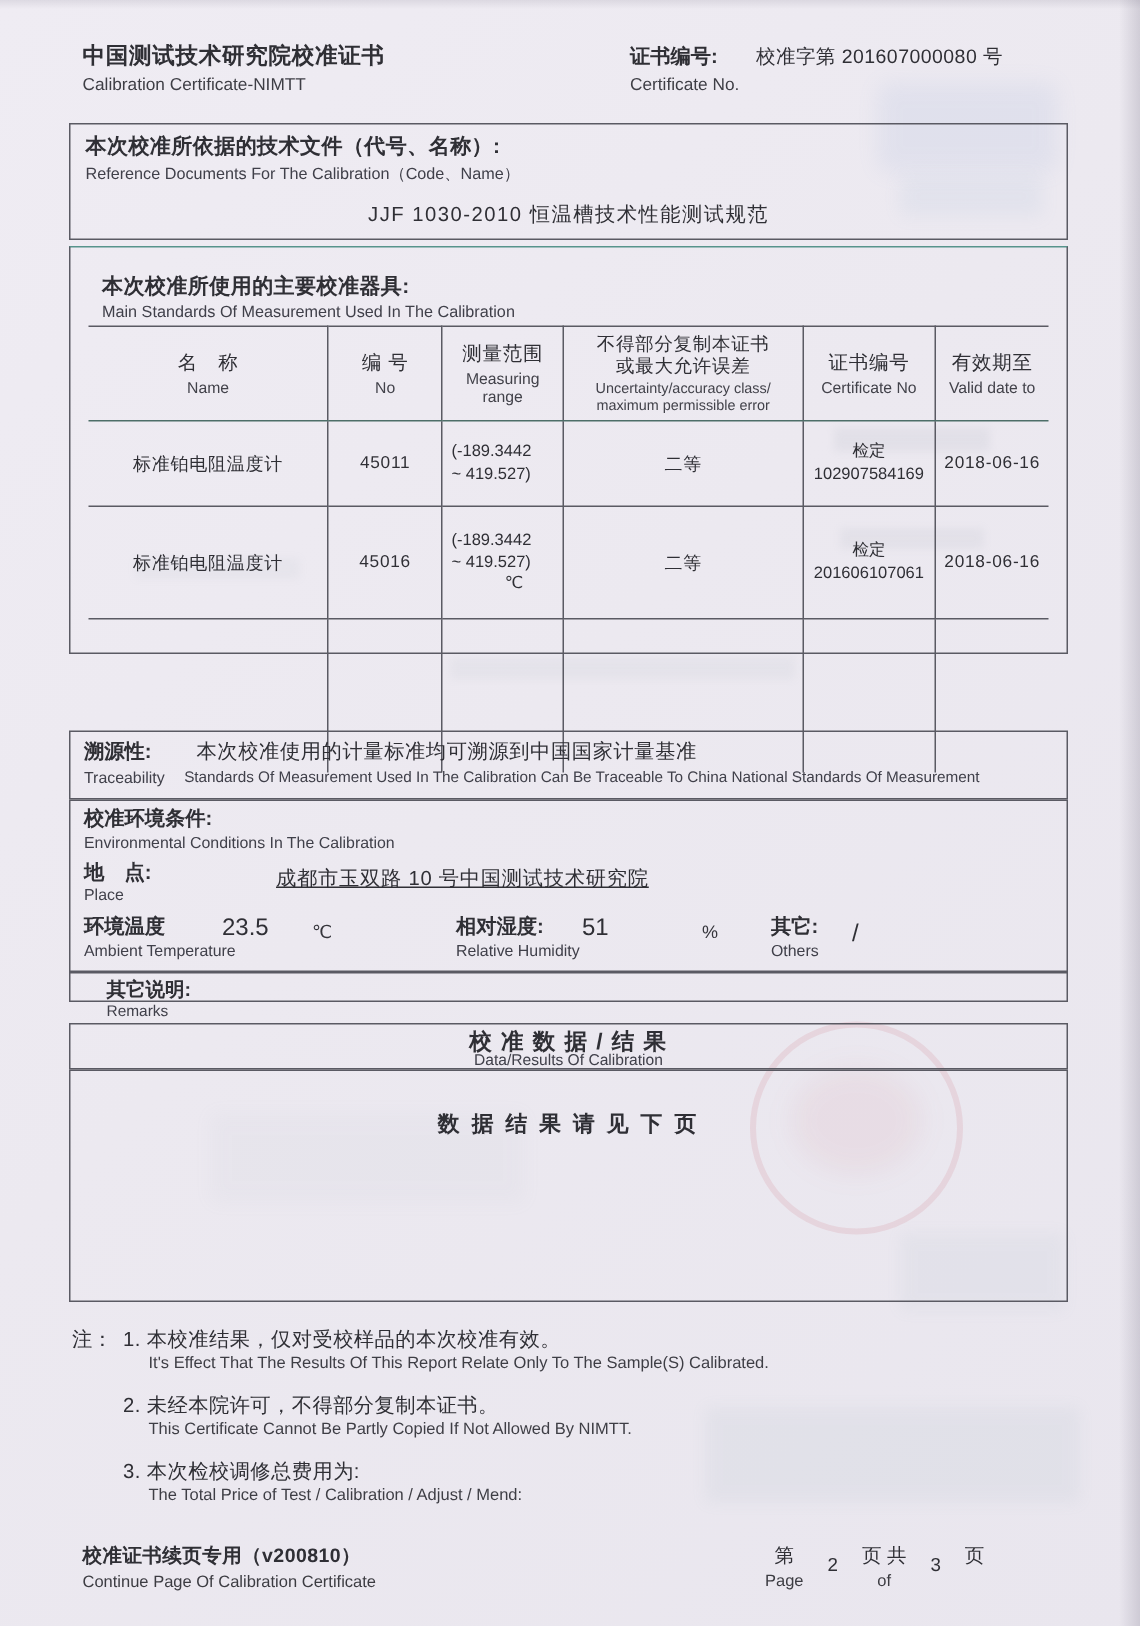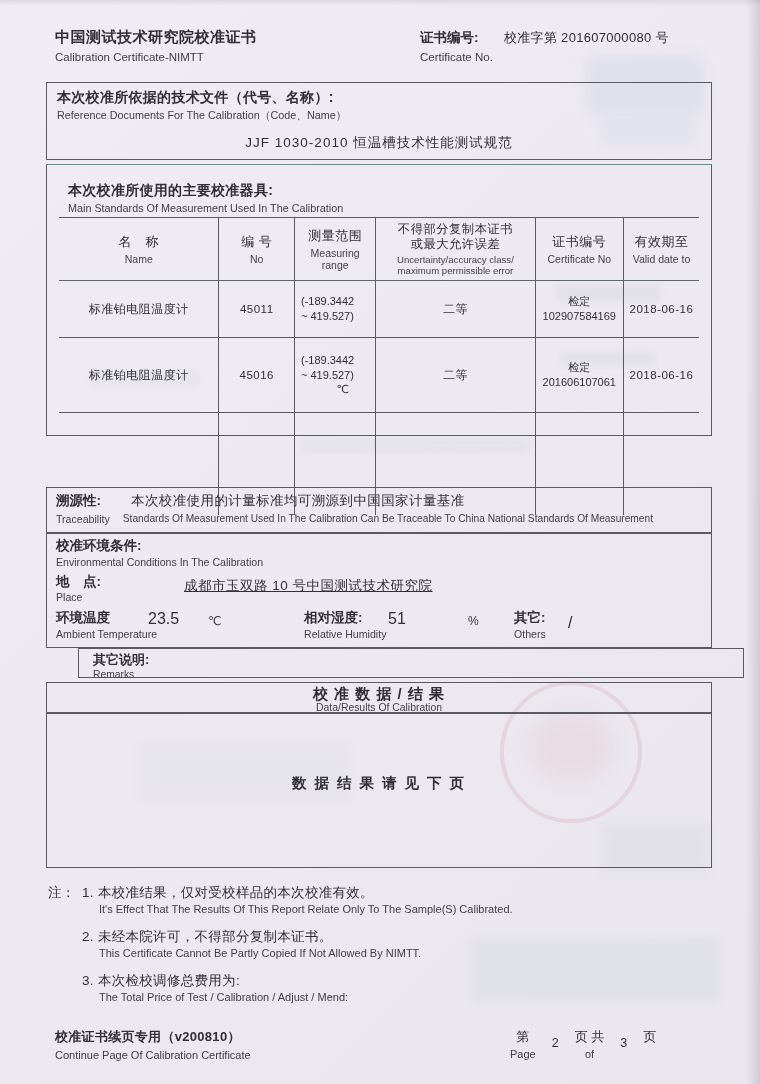--- a/index.html
+++ b/index.html
@@ -71,29 +71,29 @@
   .place-row { position:relative; height:36px; margin-top:3px; }
   .place-zh { position:absolute; left:0; top:2px; font-size:13.5px; font-weight:bold; }
   .place-en { position:absolute; left:0; top:20px; font-size:10.6px; color:#40404a; }
   .place-value { position:absolute; left:128px; top:6px; font-size:13.5px; letter-spacing:.5px;text-decoration:underline; }
   .env-row { position:relative; height:38px; margin-top:2px; }
   .env-row .zh { font-size:13.5px; font-weight:bold; position:absolute; top:0; }
   .env-row .val { font-size:16px; position:absolute; top:1px; }
   .env-row .unit { font-size:12px; position:absolute; top:5px; color:#35353b; }
   .env-row .en { font-size:10.6px; color:#40404a; position:absolute; top:19px; font-weight:normal; }
   
-  .box-remarks { top:648px; height:30px; padding:2px 14px;margin-left:32px; }
+  .box-remarks { top:648px; height:20px; padding:2px 24px; }
   .rem-zh { font-size:13px; font-weight:bold; }
   .rem-en { font-size:10.3px; color:#40404a; }
   
   .box-results-title { top:682px; height:31px; text-align:center; padding-top:2px; }
   .res-zh { font-size:15px; font-weight:bold; letter-spacing:1px; }
   .res-en { font-size:10.4px; color:#40404a; margin-top:-2px; }
   .box-results-body { top:713px; height:155px; text-align:center; }
-  .res-body { font-size:14.5px; font-weight:bold; letter-spacing:2px; padding-top:60px; }
+  .res-body { font-size:14.5px; font-weight:bold; letter-spacing:2px; padding-top:26px; }
   
   .notes { position:absolute; left:48px; top:884px; width:655px; display:flex; }
   .note-label { font-size:13.5px; flex:0 0 34px; }
   .note-zh { font-size:13.5px; letter-spacing:.3px; }
   .note-en { font-size:11px; color:#3e3e45; margin:1px 0 13px 17px; }
   
   .footer { position:absolute; left:55px; top:1028px; width:660px; }
   .foot-zh { font-size:13px; font-weight:bold; letter-spacing:.3px; }
   .foot-en { font-size:11px; color:#3c3c42; margin-top:3px; }
   .footer-right { position:absolute; left:455px; top:0; display:flex; gap:16px; }

